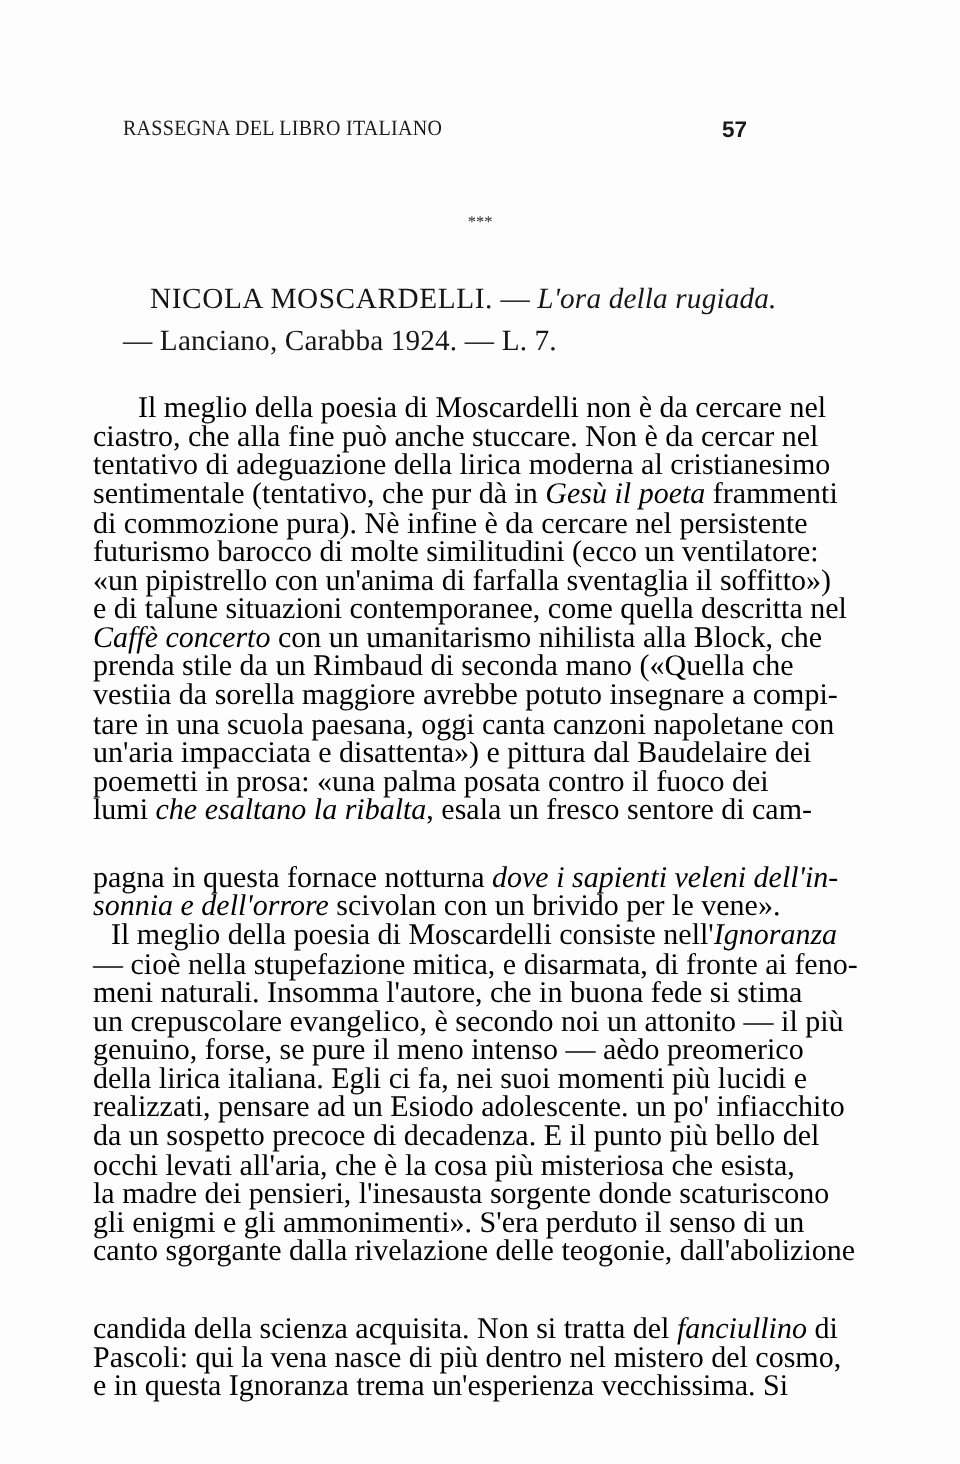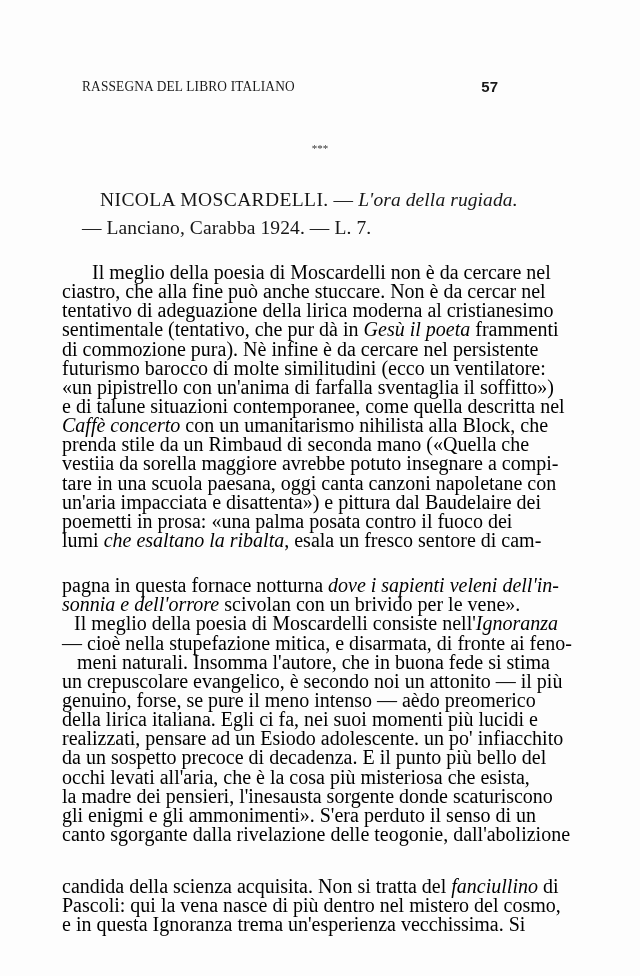--- a/index.html
+++ b/index.html
@@ -137,21 +137,21 @@
     <span class="ln" style="display: block;"><span style="white-space: nowrap; word-spacing: 0px;"><span class="seg">prenda stile da un Rimbaud di seconda mano («Quella che</span></span></span>
     <span class="ln" style="display: block;"><span style="white-space: nowrap; word-spacing: 0px;"><span class="seg">vestiia da sorella maggiore avrebbe potuto insegnare a compi-</span></span></span>
     <span class="ln" style="display: block;"><span style="white-space: nowrap; word-spacing: 0px;"><span class="seg">tare in una scuola paesana, oggi canta canzoni napoletane con</span></span></span>
     <span class="ln" style="display: block;"><span style="white-space: nowrap; word-spacing: 0px;"><span class="seg">un'aria impacciata e disattenta») e pittura dal Baudelaire dei</span></span></span>
     <span class="ln" style="display: block;"><span style="white-space: nowrap; word-spacing: 0px;"><span class="seg">poemetti in prosa: «una palma posata contro il fuoco dei</span></span></span>
     <span class="ln" style="display: block;"><span style="white-space: nowrap; word-spacing: 0px;"><span class="seg">lumi </span><i class="seg">che esaltano la ribalta</i><span class="seg">, esala un fresco sentore di cam-</span></span></span>
     <span class="ln" style="display: block; margin-top: 26px;"><span style="white-space: nowrap; word-spacing: 0px;"><span class="seg">pagna in questa fornace notturna </span><i class="seg">dove i sapienti veleni dell'in-</i></span></span>
     <span class="ln last" style="display: block;"><span style="white-space: nowrap;"><i class="seg">sonnia e dell'orrore</i><span class="seg"> scivolan con un brivido per le vene».</span></span></span>
     <span class="ln indent-small" style="display: block;"><span style="white-space: nowrap; word-spacing: 0px;"><span class="seg">Il meglio della poesia di Moscardelli consiste nell'</span><i class="seg">Ignoranza</i></span></span>
     <span class="ln" style="display: block;"><span style="white-space: nowrap; word-spacing: 0px;"><span class="seg">— cioè nella stupefazione mitica, e disarmata, di fronte ai feno-</span></span></span>
-    <span class="ln" style="display: block;"><span style="white-space: nowrap; word-spacing: 0px; margin-left: 15px;"><span class="seg">meni naturali. Insomma l'autore, che in buona fede si stima</span></span></span>
+    <span class="ln" style="display: block;"><span style="white-space: nowrap; word-spacing: 0px;"><span class="seg">meni naturali. Insomma l'autore, che in buona fede si stima</span></span></span>
     <span class="ln" style="display: block;"><span style="white-space: nowrap; word-spacing: 0px;"><span class="seg">un crepuscolare evangelico, è secondo noi un attonito — il più</span></span></span>
     <span class="ln" style="display: block;"><span style="white-space: nowrap; word-spacing: 0px;"><span class="seg">genuino, forse, se pure il meno intenso — aèdo preomerico</span></span></span>
     <span class="ln" style="display: block;"><span style="white-space: nowrap; word-spacing: 0px;"><span class="seg">della lirica italiana. Egli ci fa, nei suoi momenti più lucidi e</span></span></span>
     <span class="ln" style="display: block;"><span style="white-space: nowrap; word-spacing: 0px;"><span class="seg">realizzati, pensare ad un Esiodo adolescente. un po' infiacchito</span></span></span>
     <span class="ln" style="display: block;"><span style="white-space: nowrap; word-spacing: 0px;"><span class="seg">da un sospetto precoce di decadenza. E il punto più bello del</span></span></span>
     <span class="ln" style="display: block;"><span style="white-space: nowrap; word-spacing: 0px;"><span class="seg">occhi levati all'aria, che è la cosa più misteriosa che esista,</span></span></span>
     <span class="ln" style="display: block;"><span style="white-space: nowrap; word-spacing: 0px;"><span class="seg">la madre dei pensieri, l'inesausta sorgente donde scaturiscono</span></span></span>
     <span class="ln" style="display: block;"><span style="white-space: nowrap; word-spacing: 0px;"><span class="seg">gli enigmi e gli ammonimenti». S'era perduto il senso di un</span></span></span>
     <span class="ln" style="display: block;"><span style="white-space: nowrap; word-spacing: 0px;"><span class="seg">canto sgorgante dalla rivelazione delle teogonie, dall'abolizione</span></span></span>
     <span class="ln" style="display: block; margin-top: 33px;"><span style="white-space: nowrap; word-spacing: -0.00173611px;"><span class="seg">candida della scienza acquisita. Non si tratta del </span><i class="seg">fanciullino</i><span class="seg"> di</span></span></span>

